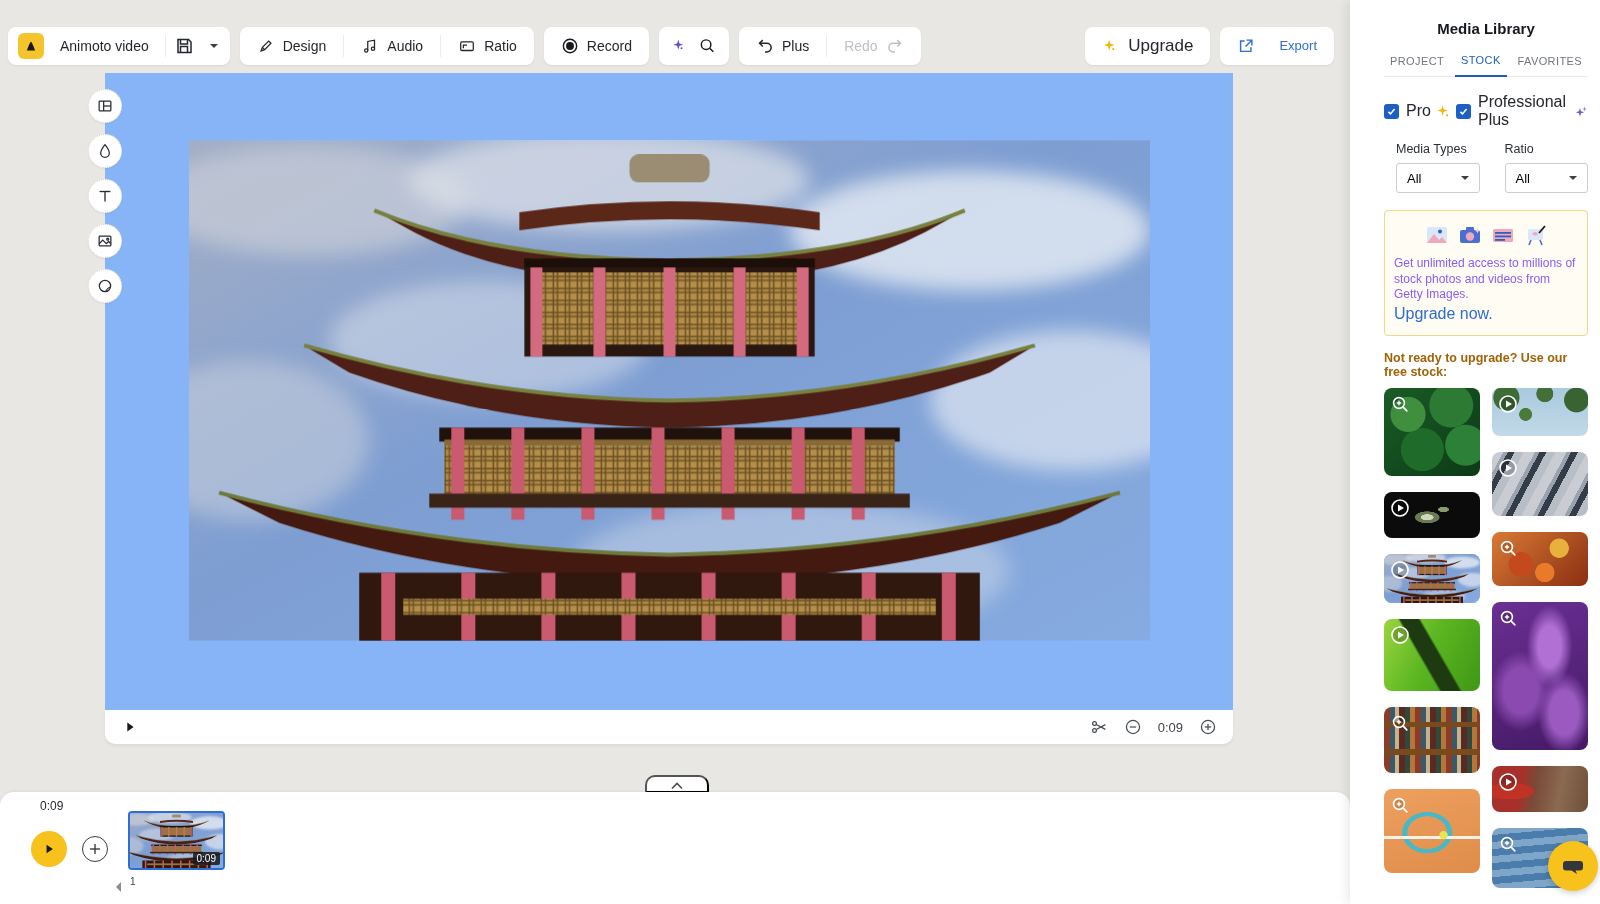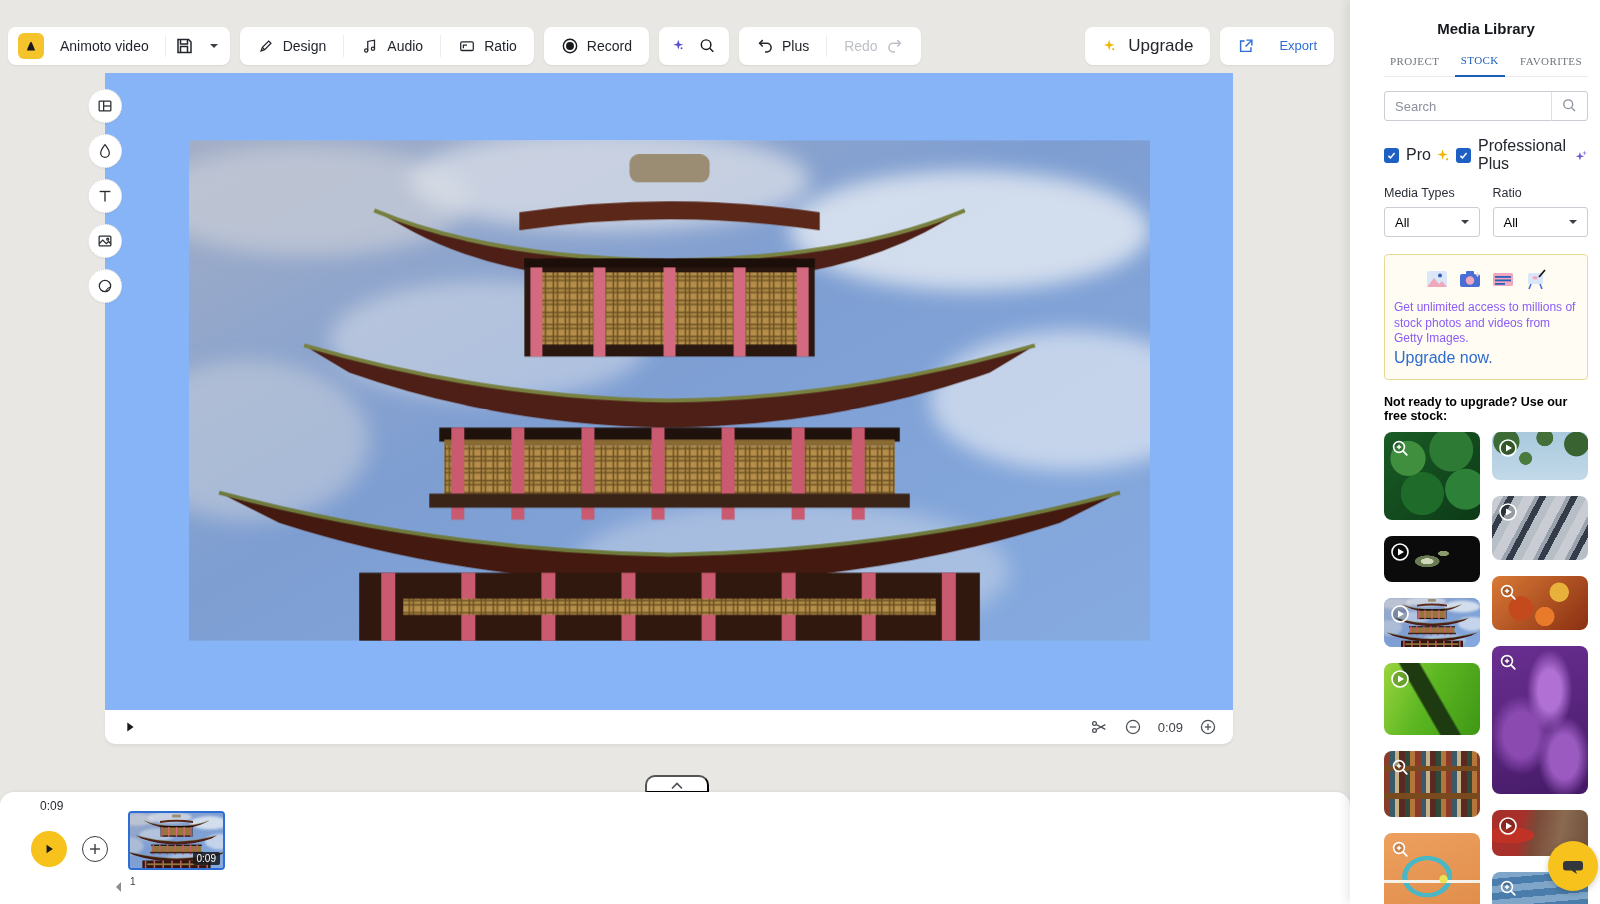--- a/index.html
+++ b/index.html
@@ -42,41 +42,41 @@
   .tl-clip { position:absolute; left:128px; top:19px; width:97px; height:59px; border:2px solid #2e6ed4; border-radius:4px; overflow:hidden; background:#86b4f7; cursor:pointer; }
   .tl-clip svg { width:100%; height:100%; display:block; }
   .clip-dur { position:absolute; right:3px; bottom:3px; background:rgba(22,25,30,.85); color:#fff; font-size:10px; padding:1px 4px; border-radius:2px; }
   .clip-num { position:absolute; left:130px; top:84px; font-size:10px; color:#3a3d42; }
   .tl-arrow-left { position:absolute; left:111px; top:90px; width:0; height:0; border:5px solid transparent; border-right-color:#8a8d92; cursor:pointer; }
 
   
   .sidebar { position:absolute; right:0; top:0; width:250px; height:904px; background:#fff; box-shadow:-3px 0 10px rgba(0,0,0,.09); padding:0 12px 0 34px; overflow:hidden; }
   .ml-title { text-align:center; padding-top:20px; font-size:15px; color:#15181d; }
   .tabs { display:flex; justify-content:space-between; margin-top:17px; border-bottom:1px solid #e8eaed; }
-  .tab { font-size:11px; letter-spacing:.4px; color:#70757e; padding:0 6px 9px; background:none; border:none; cursor:pointer; font-family:Liberation Serif, serif; }
+  .tab { font-size:11px; letter-spacing:.4px; color:#70757e; padding:0 6px 9px; background:none; border:none; cursor:pointer; font-family:Liberation Sans, sans-serif; }
   .tab.active { color:#1c5fb8; border-bottom:2px solid #1c5fb8; margin-bottom:-1px; }
   .search { margin-top:14px; height:30px; border:1px solid #c9cdd4; border-radius:3px; display:flex; align-items:center; }
   .search input { flex:1; border:none; outline:none; font-size:13px; padding:0 10px; font-family:inherit; color:#23262d; min-width:0; }
   .search input::placeholder { color:#8a919c; }
   .search .mag { border-left:1px solid #dcdfe4; padding:5px 9px 3px; }
   .filters { display:flex; align-items:center; margin-top:16px; font-size:16px; color:#23262d; }
   .chk { width:15px; height:15px; background:#1d5fc2; border-radius:3px; display:inline-flex; align-items:center; justify-content:center; margin-right:7px; cursor:pointer; flex:none; }
   .filt-item { display:flex; align-items:center; }
   .filt-gap { width:28px; }
   .spark { margin-left:5px; }
   .dd-row { display:flex; gap:13px; margin-top:13px; }
-  .dd-col { flex:1; }
+  .dd-col { flex:1;margin-left:12px; }
   .dd-label { font-size:12.5px; color:#2a2e37; margin-bottom:7px; }
   .dropdown { height:30px; border:1px solid #c9cdd4; border-radius:3px; display:flex; align-items:center; padding:0 10px; font-size:13px; cursor:pointer; background:#fff; width:100%; font-family:inherit; }
   .dropdown .caret { margin-left:auto; }
   .banner { margin-top:17px; border:1px solid #ead98e; background:#fffdf3; border-radius:4px; padding:10px 9px 12px; }
   .banner-icons { display:flex; justify-content:center; gap:9px; margin:3px 0 10px; }
   .banner-text { font-size:12px; color:#8b5cf6; line-height:1.3; }
   .banner-link { color:#2e6bd0; text-decoration:none; display:inline-block; margin-top:2px; }
-  .free-head { margin:15px 0 9px; font-size:12.5px; font-weight:bold; color:#000000; }
+  .free-head { margin:15px 0 9px; font-size:12.5px; font-weight:bold; color:#a16207; }
   .grid { display:flex; gap:12px; }
   .col { flex:1; display:flex; flex-direction:column; gap:16px; min-width:0; }
   .thumb { border-radius:8px; position:relative; overflow:hidden; cursor:pointer; flex:none; }
   .thumb .mini { position:absolute; inset:0; width:100%; height:100%; }
   .ov-icon { position:absolute; left:6px; top:6px; width:20px; height:20px; z-index:2; }
   .ov-icon svg { width:20px; height:20px; display:block; }
 
   
   .t-basil{height:88px;background:radial-gradient(circle at 25% 30%,#3f8f3f 0 18%,transparent 19%),radial-gradient(circle at 70% 20%,#2c7a33 0 22%,transparent 23%),radial-gradient(circle at 40% 70%,#1f6b2a 0 25%,transparent 26%),radial-gradient(circle at 85% 65%,#2c8038 0 20%,transparent 21%),linear-gradient(135deg,#1a5c26,#0c3a16);}
   .t-flower-dark{height:46px;background:radial-gradient(ellipse at 45% 55%,#cfd8b8 0 8%,#6a7a52 9% 16%,transparent 17%),radial-gradient(ellipse at 62% 38%,#8a9a6a 0 6%,transparent 7%),#0b0b0c;}
@@ -386,29 +386,20 @@
 <aside class="sidebar">
 
   <h2 class="ml-title">Media Library</h2>
 
   <div class="tabs">
     <button class="tab">PROJECT</button>
     <button class="tab active">STOCK</button>
     <button class="tab">FAVORITES</button>
   </div>
 
-  <div class="search">
-    <input type="text" placeholder="Search" style="">
-    <span class="mag">
-      <svg width="17" height="17" viewBox="0 0 20 20" fill="none" stroke="#8a919c" stroke-width="1.6">
-          <circle cx="8.5" cy="8.5" r="5.2"></circle>
-          <line x1="12.5" y1="12.5" x2="16.5" y2="16.5"></line>
-        </svg>
-    </span>
-  </div>
 
   <div class="filters">
     <span class="filt-item">
       <span class="chk">
         <svg width="11" height="11" viewBox="0 0 16 16" fill="none" stroke="#fff" stroke-width="2.2">
             <path d="M3.5 8.5 L6.5 11.5 L12.5 4.5"></path>
           </svg>
       </span>
       <span>Pro</span>
       <svg class="spark" width="15" height="15" viewBox="0 0 16 16">

